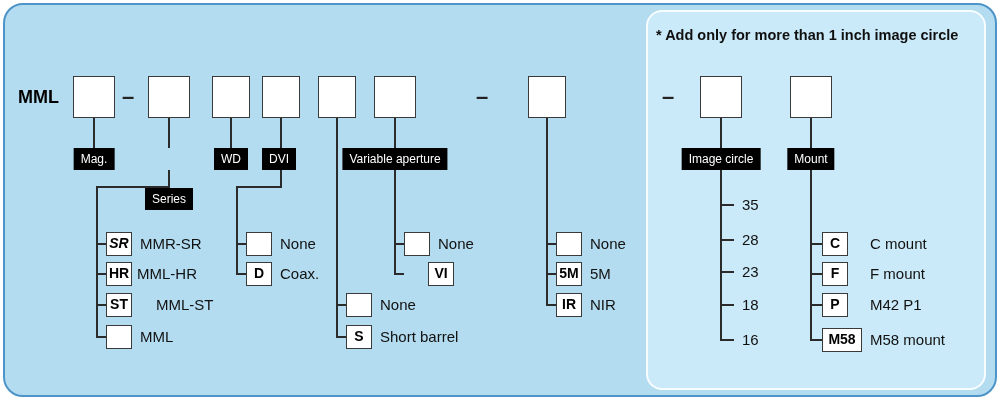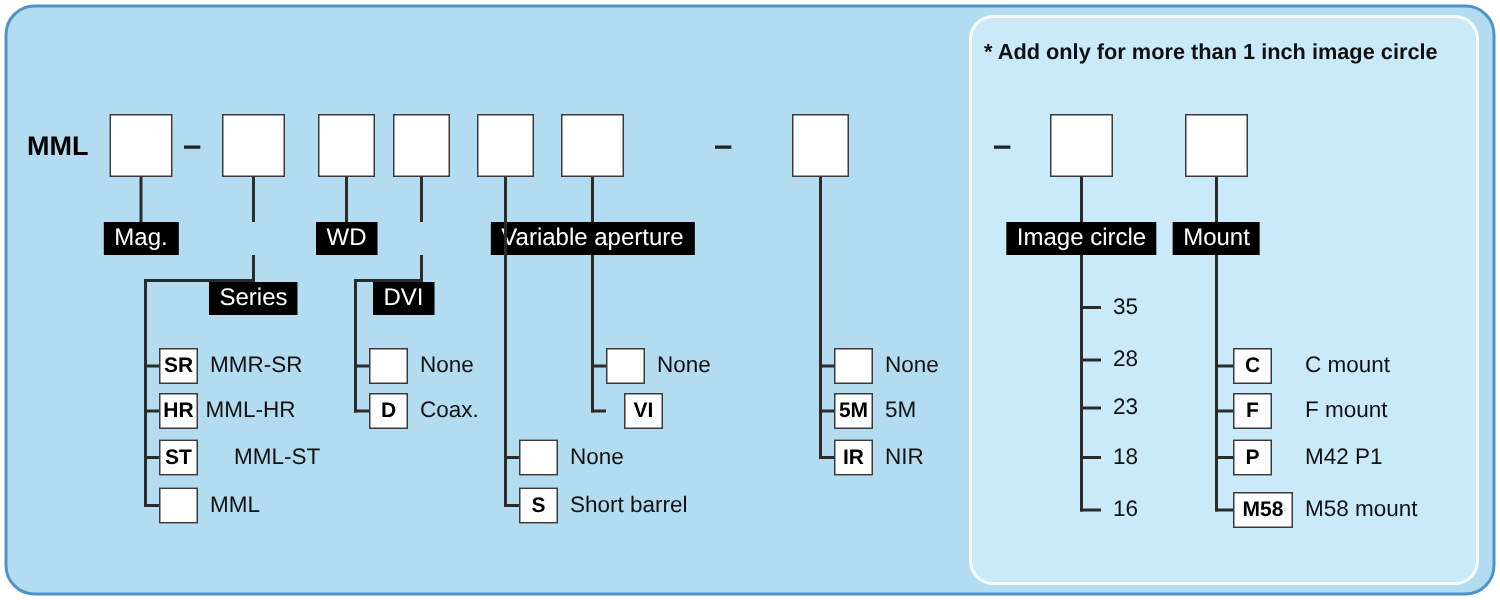--- a/index.html
+++ b/index.html
@@ -1,20 +1,20 @@
 <!DOCTYPE html>
 <html><head>
 <meta charset="utf-8">
 <style>
   html,body{margin:0;padding:0;background:#fff;}
   .canvas{position:relative;width:1000px;height:400px;background:#fff;font-family:"Liberation Sans",sans-serif;overflow:hidden;}
   .board{position:absolute;left:3px;top:3px;width:994px;height:394px;background:#b3dcf0;border:2px solid #4d94c8;border-radius:20px;box-sizing:border-box;}
   .panel{position:absolute;left:646px;top:10px;width:340px;height:380px;background:#cbeaf9;border:2px solid rgba(255,255,255,.85);border-radius:16px;box-sizing:border-box;}
   .tbox{position:absolute;width:38px;height:42px;background:#fff;border:1.5px solid #3a3a3a;box-sizing:border-box;}
-  .tag{position:absolute;top:148px;transform:translateX(-50%);background:#000;color:#fff;font-size:16px;line-height:14px;padding:4px 7px;white-space:nowrap;text-align:center;}
+  .tag{position:absolute;top:148px;transform:translateX(-50%);background:#000;color:#fff;font-size:12px;line-height:14px;padding:4px 7px;white-space:nowrap;text-align:center;}
   .v{position:absolute;width:2px;background:#2b2b2b;}
   .h{position:absolute;height:2px;background:#2b2b2b;}
   .obox{position:absolute;width:26px;height:24px;background:#fff;border:1.5px solid #3a3a3a;box-sizing:border-box;font-weight:bold;font-size:14px;text-align:center;line-height:21px;color:#000;}
   .desc{position:absolute;font-size:15px;line-height:24px;color:#111;white-space:nowrap;}
   .mml{position:absolute;left:18px;top:87px;font-weight:bold;font-size:18px;color:#000;}
   .dash{position:absolute;top:84px;font-weight:bold;font-size:22px;color:#222;}
   .note{position:absolute;left:656px;top:27px;font-size:14.5px;font-weight:600;color:#101010;white-space:nowrap;}
 </style>
 </head>
 <body>
@@ -44,34 +44,34 @@
   <div class="v" style="left:168px;top:118px;height:30px;"></div>
   <div class="v" style="left:230px;top:118px;height:30px;"></div>
   <div class="v" style="left:280px;top:118px;height:30px;"></div>
   <div class="v" style="left:394px;top:118px;height:30px;"></div>
   <div class="v" style="left:720px;top:118px;height:30px;"></div>
   <div class="v" style="left:810px;top:118px;height:30px;"></div>
 
   <div class="tag" style="left:94px;">Mag.</div>
   <div class="tag" style="left:169px;margin-top:40px;">Series</div>
   <div class="tag" style="left:231px;">WD</div>
-  <div class="tag" style="left:269px;margin-top:40px;">DVI</div>
+  <div class="tag" style="left:279px;">DVI</div>
   <div class="tag" style="left:395px;">Variable aperture</div>
   <div class="tag" style="left:721px;">Image circle</div>
   <div class="tag" style="left:811px;">Mount</div>
 
   <div class="v" style="left:168px;top:170px;height:18px;"></div>
   <div class="h" style="left:96px;top:186px;width:74px;"></div>
   <div class="v" style="left:96px;top:186px;height:152px;"></div>
   <div class="h" style="left:96px;top:243px;width:10px;"></div>
   <div class="h" style="left:96px;top:273px;width:10px;"></div>
   <div class="h" style="left:96px;top:304px;width:10px;"></div>
   <div class="h" style="left:96px;top:336px;width:10px;"></div>
 
-  <div class="obox" style="left:106px;top:232px;">SR</div>
+  <div class="obox" style="left:106px;top:232px;font-style:italic;">SR</div>
   <div class="desc" style="left:140px;top:232px;">MMR-SR</div>
   <div class="obox" style="left:106px;top:262px;">HR</div>
   <div class="desc" style="left:137px;top:262px;">MML-HR</div>
   <div class="obox" style="left:106px;top:293px;">ST</div>
   <div class="desc" style="left:156px;top:293px;">MML-ST</div>
   <div class="obox" style="left:106px;top:325px;"></div>
   <div class="desc" style="left:140px;top:325px;">MML</div>
 
   <div class="v" style="left:280px;top:170px;height:18px;"></div>
   <div class="h" style="left:236px;top:186px;width:46px;"></div>
@@ -92,21 +92,21 @@
   <div class="desc" style="left:380px;top:293px;">None</div>
   <div class="obox" style="left:346px;top:325px;">S</div>
   <div class="desc" style="left:380px;top:325px;">Short barrel</div>
 
   <div class="v" style="left:394px;top:170px;height:105px;"></div>
   <div class="h" style="left:394px;top:243px;width:10px;"></div>
   <div class="h" style="left:394px;top:273px;width:10px;"></div>
 
   <div class="obox" style="left:404px;top:232px;"></div>
   <div class="desc" style="left:438px;top:232px;">None</div>
-  <div class="obox" style="left:416px;top:262px;">VI</div>
+  <div class="obox" style="left:428px;top:262px;">VI</div>
 
   <div class="v" style="left:546px;top:118px;height:188px;"></div>
   <div class="h" style="left:546px;top:243px;width:10px;"></div>
   <div class="h" style="left:546px;top:273px;width:10px;"></div>
   <div class="h" style="left:546px;top:304px;width:10px;"></div>
 
   <div class="obox" style="left:556px;top:232px;"></div>
   <div class="desc" style="left:590px;top:232px;">None</div>
   <div class="obox" style="left:556px;top:262px;">5M</div>
   <div class="desc" style="left:590px;top:262px;">5M</div>

